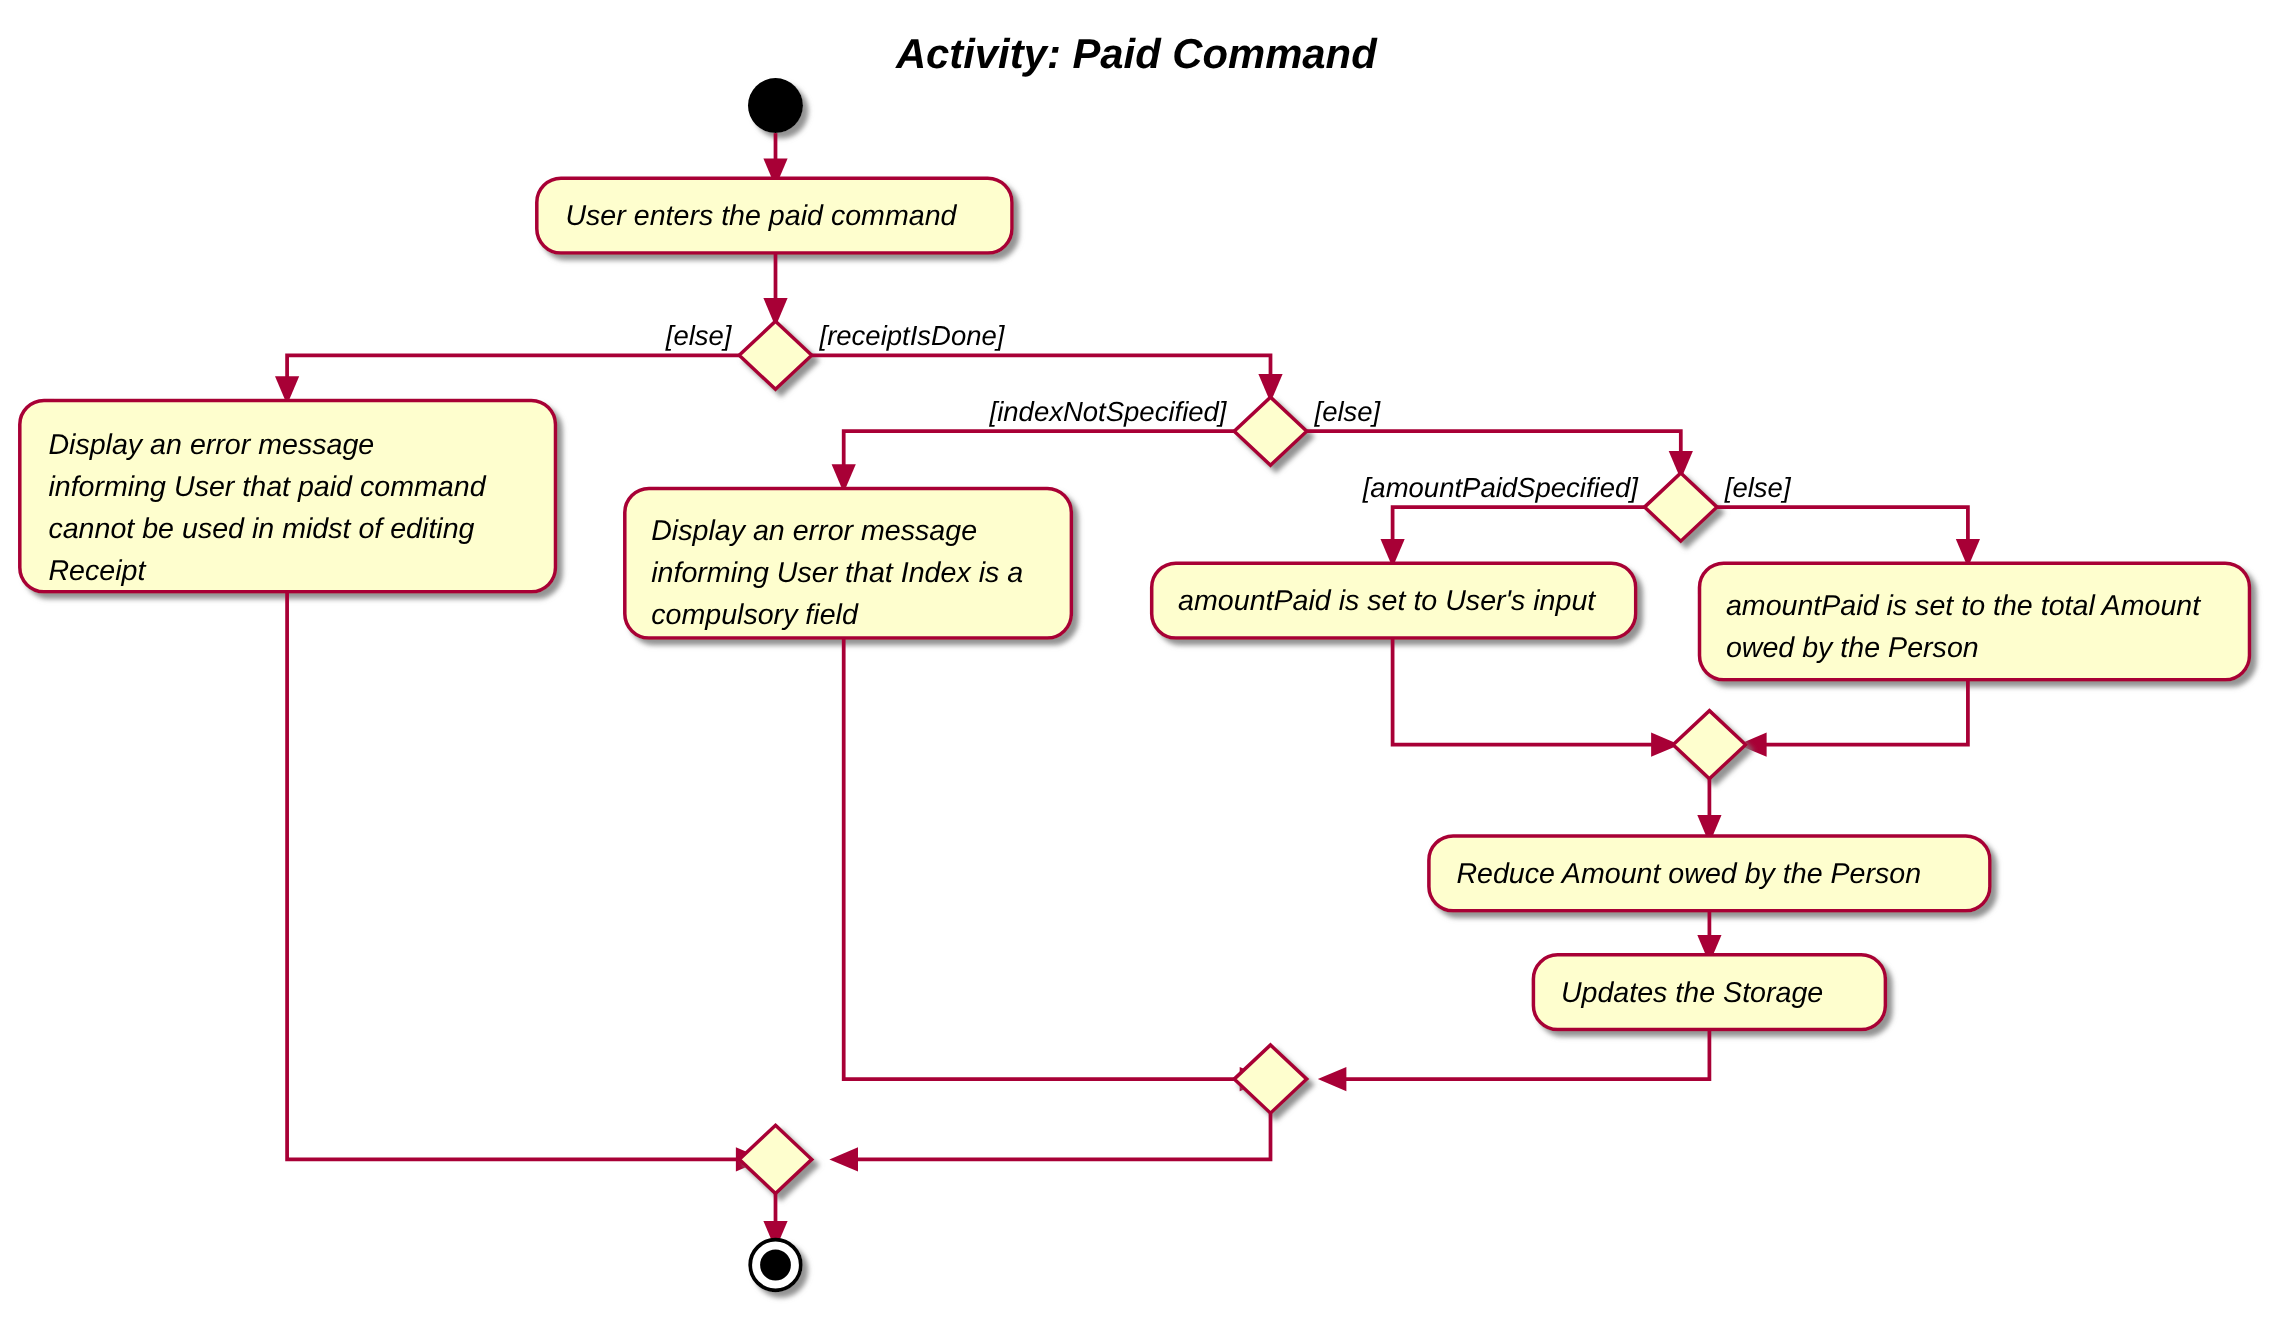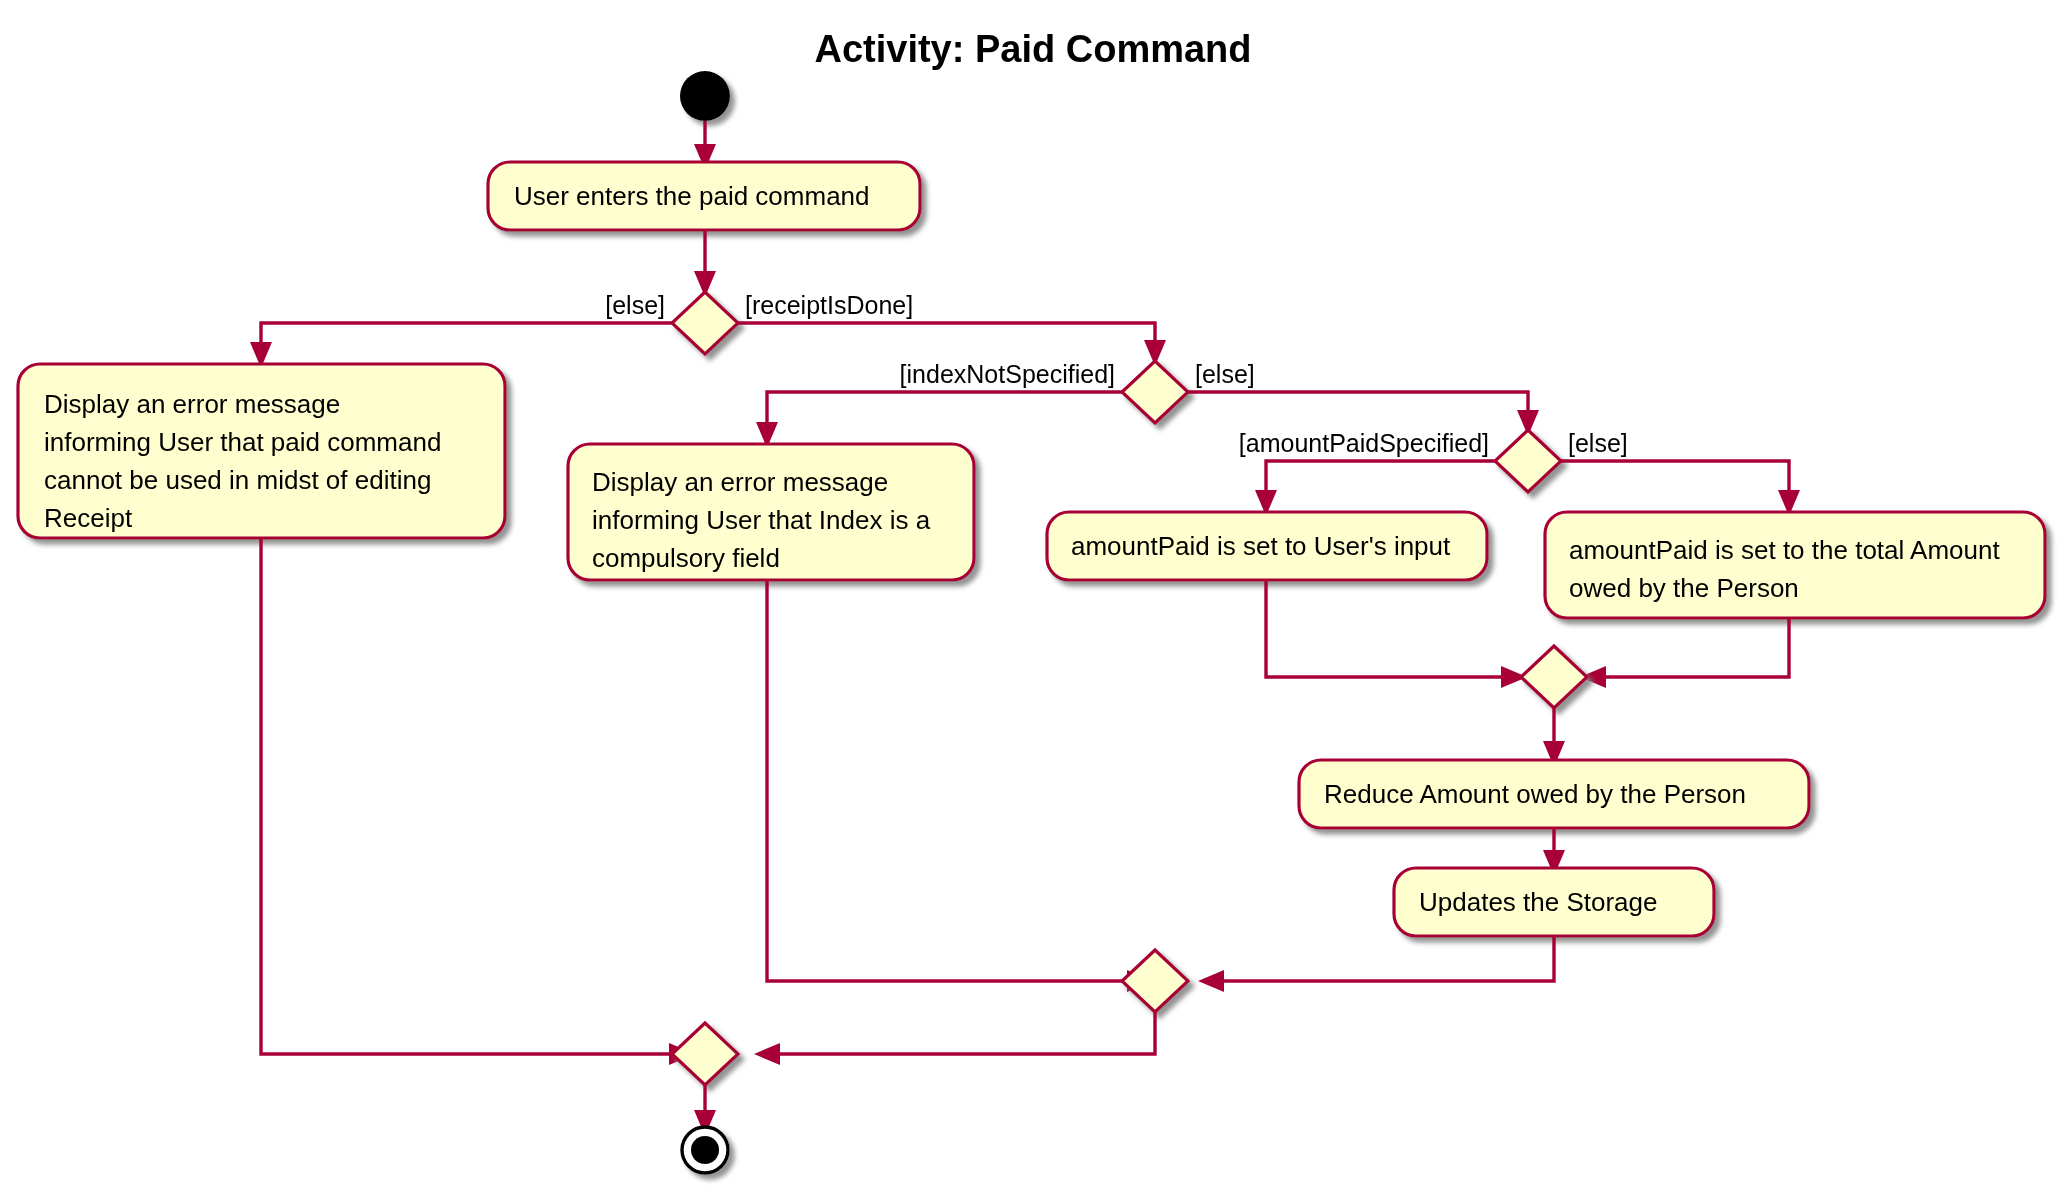--- a/index.html
+++ b/index.html
@@ -10,20 +10,21 @@
   body {
     width: 2063px;
     height: 1197px;
     font-family: "Liberation Sans", sans-serif;
     overflow: hidden;
   }
   #diagram-root {
     position: relative;
     width: 2063px;
     height: 1094px;
+    font-style: italic;
   }
   svg.uml-canvas {
     display: block;
     width: 2063px;
     height: 1197px;
   }
   .node-shape {
     fill: #FEFECE;
     stroke: #A80036;
     stroke-width: 3.2;

